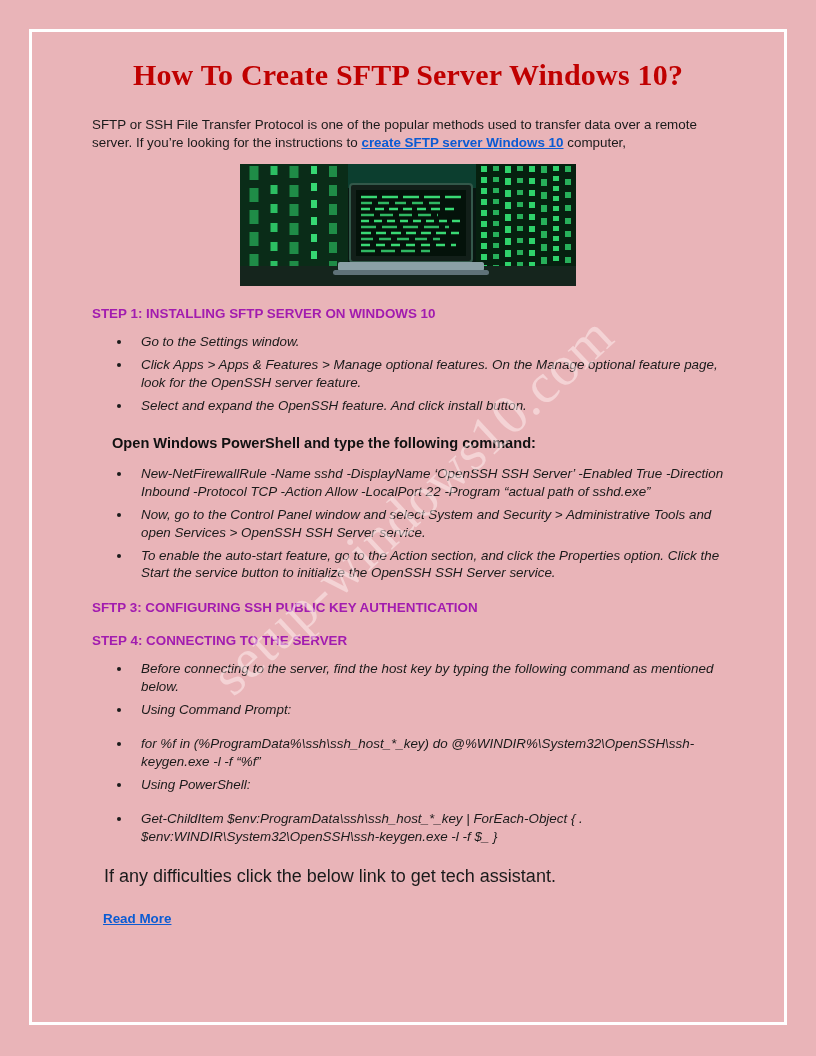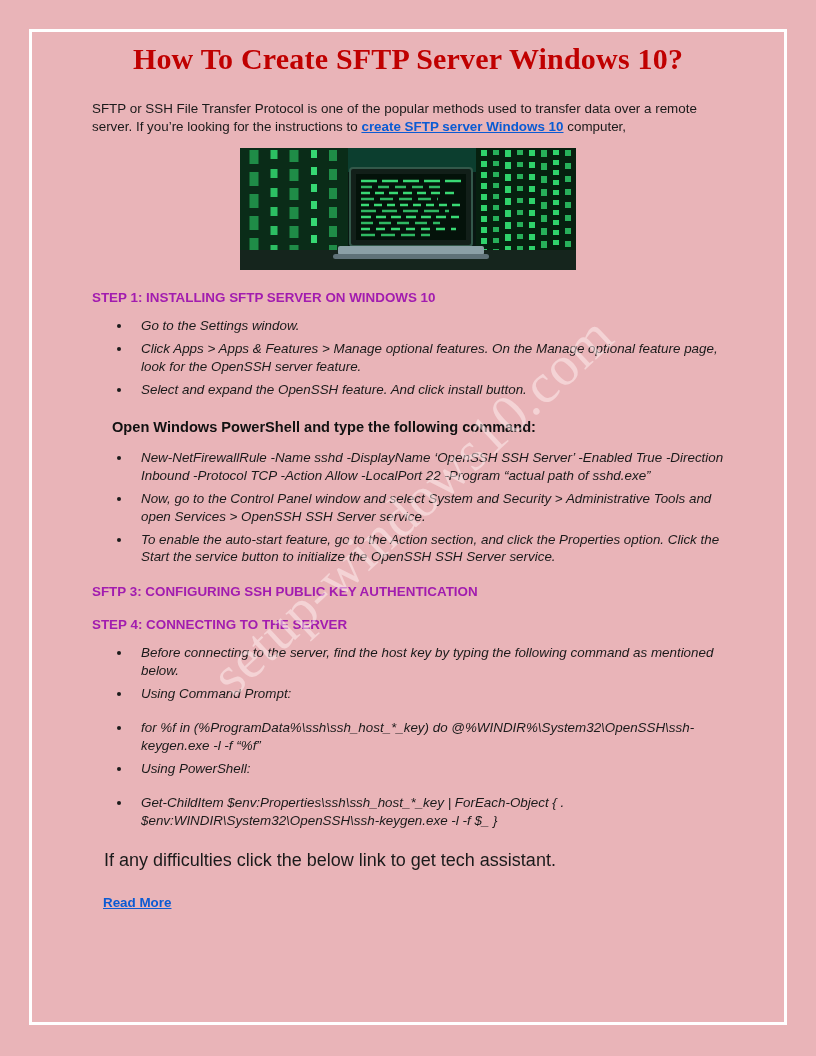--- a/index.html
+++ b/index.html
@@ -14,21 +14,21 @@
     font-family: "Liberation Sans", sans-serif;
     color: #1a1a1a;
   }
   .frame {
     position: absolute;
     left: 29px; top: 29px; right: 29px; bottom: 31px;
     border: 3px solid #ffffff;
     pointer-events: none;
     z-index: 2;
   }
-  .content { position: relative; z-index: 1; padding: 42px 92px 0; }
+  .content { position: relative; z-index: 1; padding: 58px 92px 0; }
   .title {
     font-family: "Liberation Serif", serif;
     font-weight: bold;
     font-size: 30px;
     color: #c00000;
     text-align: center;
     margin: 0 0 24px;
     letter-spacing: 0.2px;
   }
   .intro { font-size: 13.4px; line-height: 1.34; margin: 8px 0 12px; }
@@ -120,21 +120,21 @@
     </ul>
 
     <h2 class="step-heading">SFTP 3: CONFIGURING SSH PUBLIC KEY AUTHENTICATION</h2>
 
     <h2 class="step-heading">STEP 4: CONNECTING TO THE SERVER</h2>
     <ul class="bullets">
       <li>Before connecting to the server, find the host key by typing the following command as mentioned below.</li>
       <li>Using Command Prompt:</li>
       <li class="gap">for %f in (%ProgramData%\ssh\ssh_host_*_key) do @%WINDIR%\System32\OpenSSH\ssh-keygen.exe -l -f “%f”</li>
       <li>Using PowerShell:</li>
-      <li class="gap">Get-ChildItem $env:Properties\ssh\ssh_host_*_key | ForEach-Object { . $env:WINDIR\System32\OpenSSH\ssh-keygen.exe -l -f $_ }</li>
+      <li class="gap">Get-ChildItem $env:ProgramData\ssh\ssh_host_*_key | ForEach-Object { . $env:WINDIR\System32\OpenSSH\ssh-keygen.exe -l -f $_ }</li>
     </ul>
 
     <p class="closing">If any difficulties click the below link to get tech assistant.</p>
 
     <a class="link read-more">Read More</a>
 
   </div>
 </div>
 
 </body></html>

